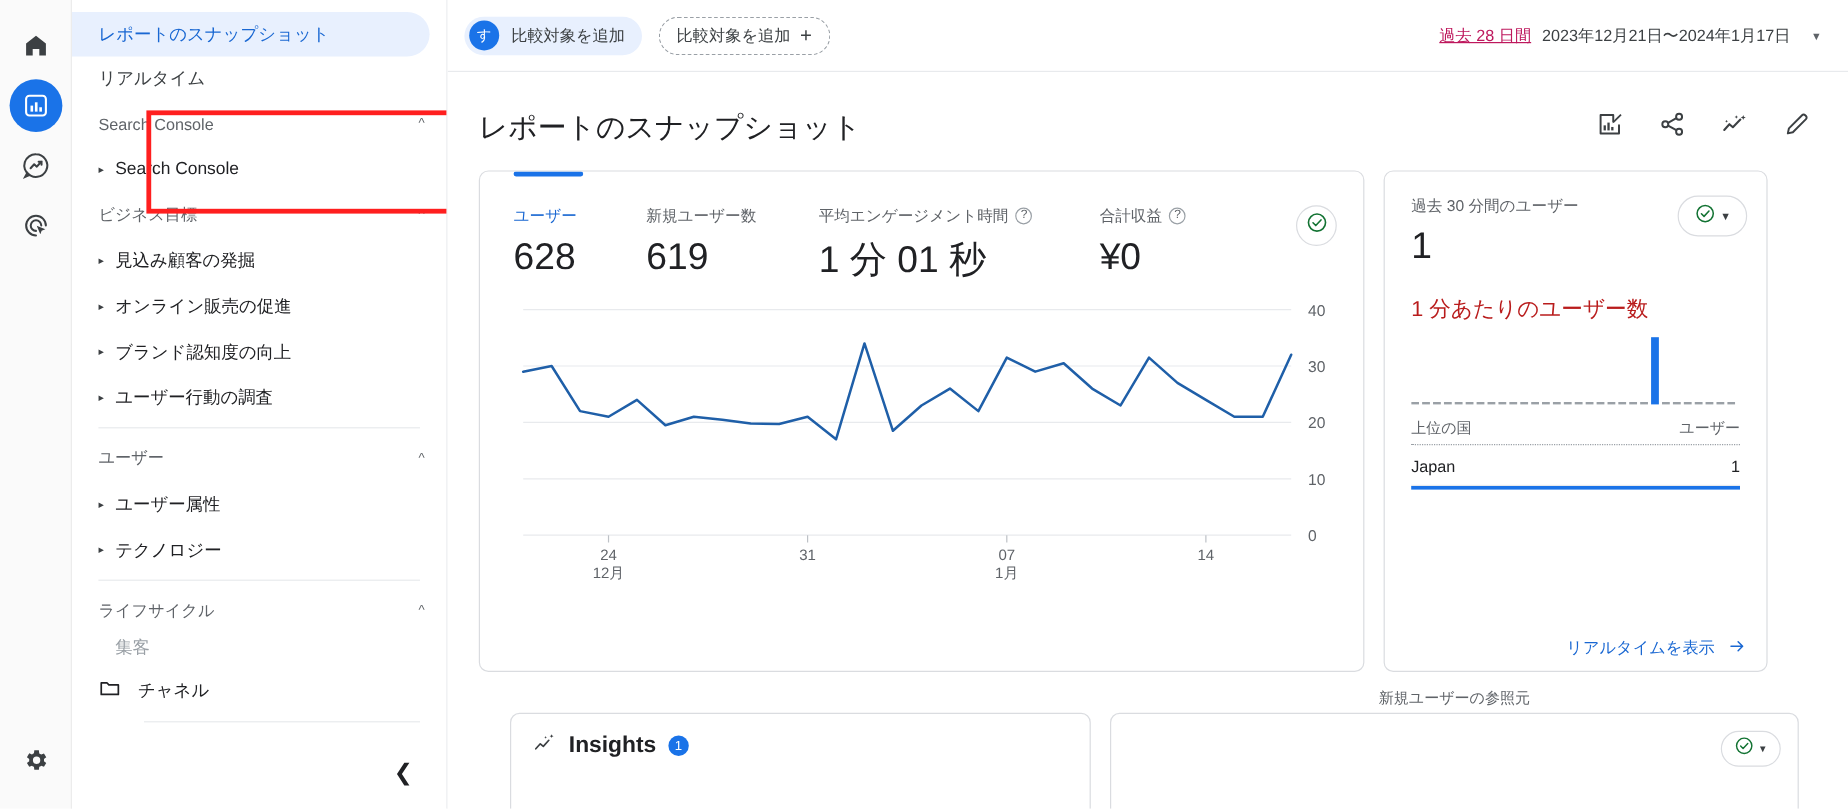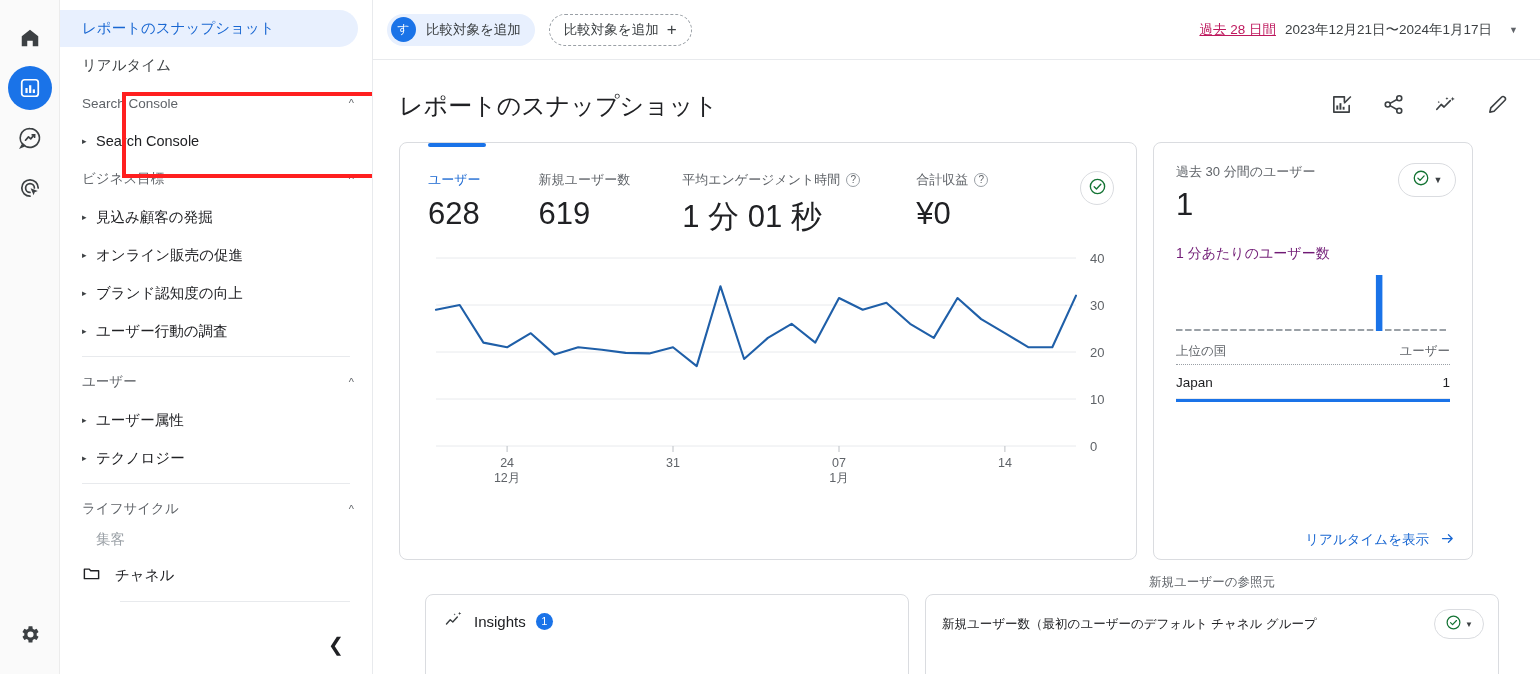--- a/index.html
+++ b/index.html
@@ -168,40 +168,40 @@
   }
   .check-pill.wide { width: 58px; gap:4px; }
 
   .chartwrap { position: relative; margin: 10px 10px 0 28px; height: 250px; }
   .chart-svg { display:block; }
 
   
   .rt-head { display:flex; align-items:flex-start; padding: 20px 16px 0 22px; }
   .rt-label { font-size: 13px; color:#5f6368; }
   .rt-value { font-size: 31px; color:#202124; margin-top: 6px; }
-  .rt-sub { font-size: 14px; color:#701a75; padding: 22px 22px 0 22px; }
+  .rt-sub { font-size: 18px; color:#b91c1c; padding: 22px 22px 0 22px; }
   .rt-spark { position:relative; height: 74px; margin: 6px 22px 0 22px; }
   .rt-table { margin: 0 22px; }
   .rt-th { display:flex; justify-content:space-between; font-size: 12.5px; color:#5f6368;
            border-bottom: 1px dotted #9aa0a6; padding-bottom: 4px; }
   .rt-tr { display:flex; justify-content:space-between; font-size: 13.5px; color:#202124;
            padding: 10px 0 8px 0; border-bottom: 1px solid #e8eaed; }
   .rt-bar { height: 3px; background:#1a73e8; }
   .rt-foot { position:absolute; bottom: 10px; right: 16px; display:flex; align-items:center; gap:10px;
              font-size: 13.5px; color:#1967d2; cursor:pointer; }
 
   
   .bottom-wrap { display:flex; gap:16px; padding: 0 26px; margin-top: 14px; }
   .bot-col { }
   .bot-caption { font-size: 12.5px; color:#5f6368; text-align:center; height: 20px; }
   .bot-card { border:1px solid #dadce0; border-radius:8px; background:#fff; height: 90px; overflow:hidden; }
   .bot-card.left { width: 484px; }
   .bot-card.right { width: 574px; }
   .insights-row { display:flex; align-items:center; gap:10px; padding: 14px 0 0 18px; }
-  .insights-txt { font-size: 15px; color:#202124; }
+  .insights-txt { font-size: 19px; color:#202124;font-weight:bold; }
   .badge {
     width: 17px; height:17px; border-radius:50%; background:#1a73e8; color:#fff;
     font-size: 11px; display:flex; align-items:center; justify-content:center;
   }
   .bot-right-row { display:flex; align-items:center; padding: 14px 14px 0 16px; }
   .bot-right-txt { font-size: 12.5px; color:#202124; white-space:nowrap; overflow:hidden; }
   .bot-check {
     margin-left:auto; width: 50px; height: 30px; border-radius:15px; border:1px solid #dadce0;
     display:flex; align-items:center; justify-content:center; gap:3px; flex:0 0 50px;
   }
@@ -564,21 +564,20 @@
               <span class="insights-txt">Insights</span>
               <span class="badge">1</span>
             </div>
           </div>
         </div>
 
         <div class="bot-col">
           <div class="bot-caption">新規ユーザーの参照元</div>
           <div class="bot-card right">
             <div class="bot-right-row">
-              <span class="bot-right-txt">新規ユーザー数（最初のユーザーのデフォルト チャネル グループ</span>
               <span class="bot-check">
                 <span>
                   <svg width="17" height="17" viewBox="0 0 24 24" fill="none">
                     <circle cx="12" cy="12" r="9" stroke="#137333" stroke-width="1.7"></circle>
                     <path d="M7.8 12.2l2.9 2.9 5.5-5.9" stroke="#137333" stroke-width="1.7" stroke-linecap="round" stroke-linejoin="round"></path>
                   </svg>
                 </span>
                 <span style="font-size:8px;color:#3c4043;">▼</span>
               </span>
             </div>

